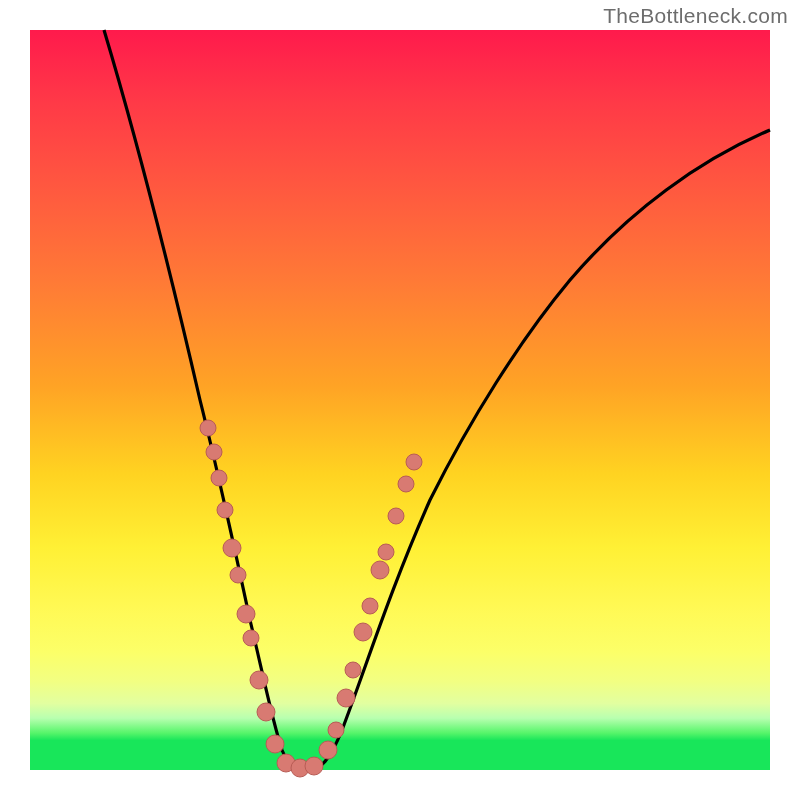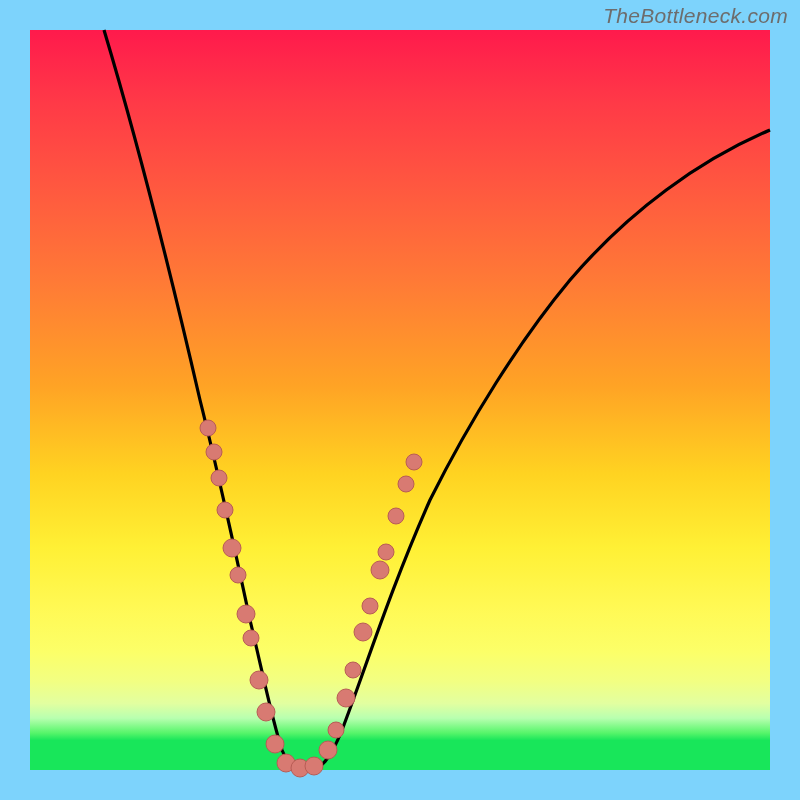--- a/index.html
+++ b/index.html
@@ -9,22 +9,21 @@
     height: 800px;
     overflow: hidden;
     background: #000;
     font-family: Arial, Helvetica, sans-serif;
   }
   .frame {
     position: absolute;
     top: 0; left: 0;
     width: 800px;
     height: 800px;
-    background: #7dd3fc;
-    font-style: italic;
+    background: #ffffff;
   }
   .plot {
     position: absolute;
     top: 30px;
     left: 30px;
     width: 740px;
     height: 740px;
     
     background: linear-gradient(
       to bottom,

